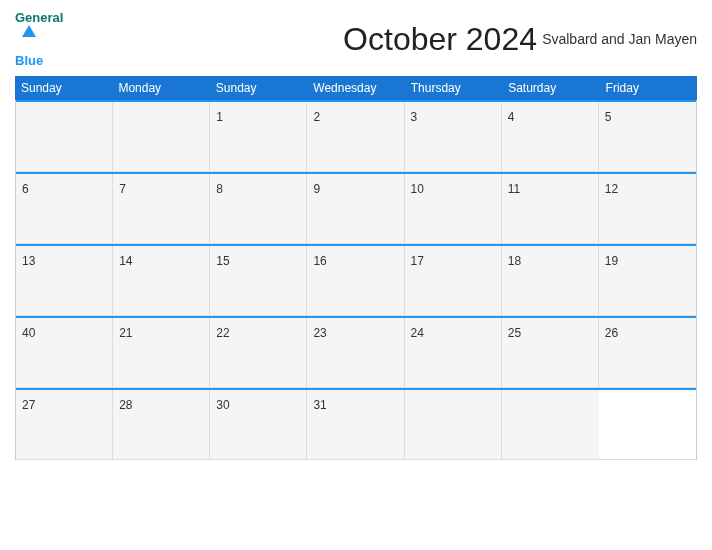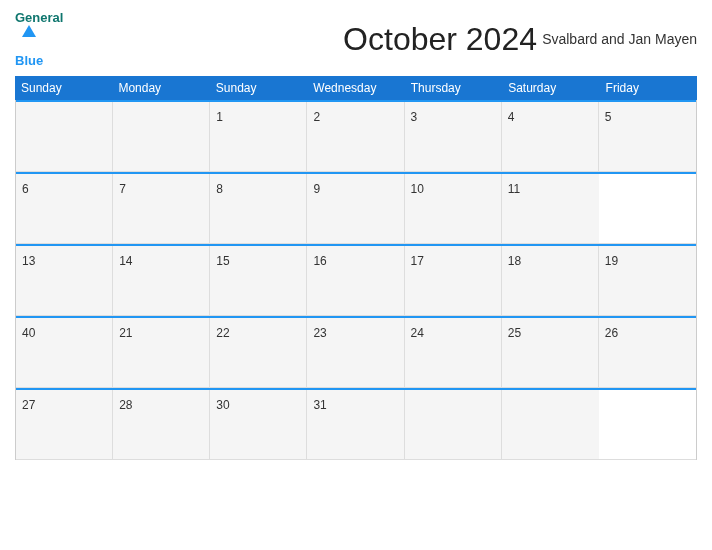--- a/index.html
+++ b/index.html
@@ -162,20 +162,21 @@
         <div class="day-cell"><span class="day-number">4</span></div>
         <div class="day-cell"><span class="day-number">5</span></div>
       </div>
       <div class="week-row">
         <div class="day-cell"><span class="day-number">6</span></div>
         <div class="day-cell"><span class="day-number">7</span></div>
         <div class="day-cell"><span class="day-number">8</span></div>
         <div class="day-cell"><span class="day-number">9</span></div>
         <div class="day-cell"><span class="day-number">10</span></div>
         <div class="day-cell"><span class="day-number">11</span></div>
+        <div class="day-cell"><span class="day-number">12</span></div>
       </div>
       <div class="week-row">
         <div class="day-cell"><span class="day-number">13</span></div>
         <div class="day-cell"><span class="day-number">14</span></div>
         <div class="day-cell"><span class="day-number">15</span></div>
         <div class="day-cell"><span class="day-number">16</span></div>
         <div class="day-cell"><span class="day-number">17</span></div>
         <div class="day-cell"><span class="day-number">18</span></div>
         <div class="day-cell"><span class="day-number">19</span></div>
       </div>

